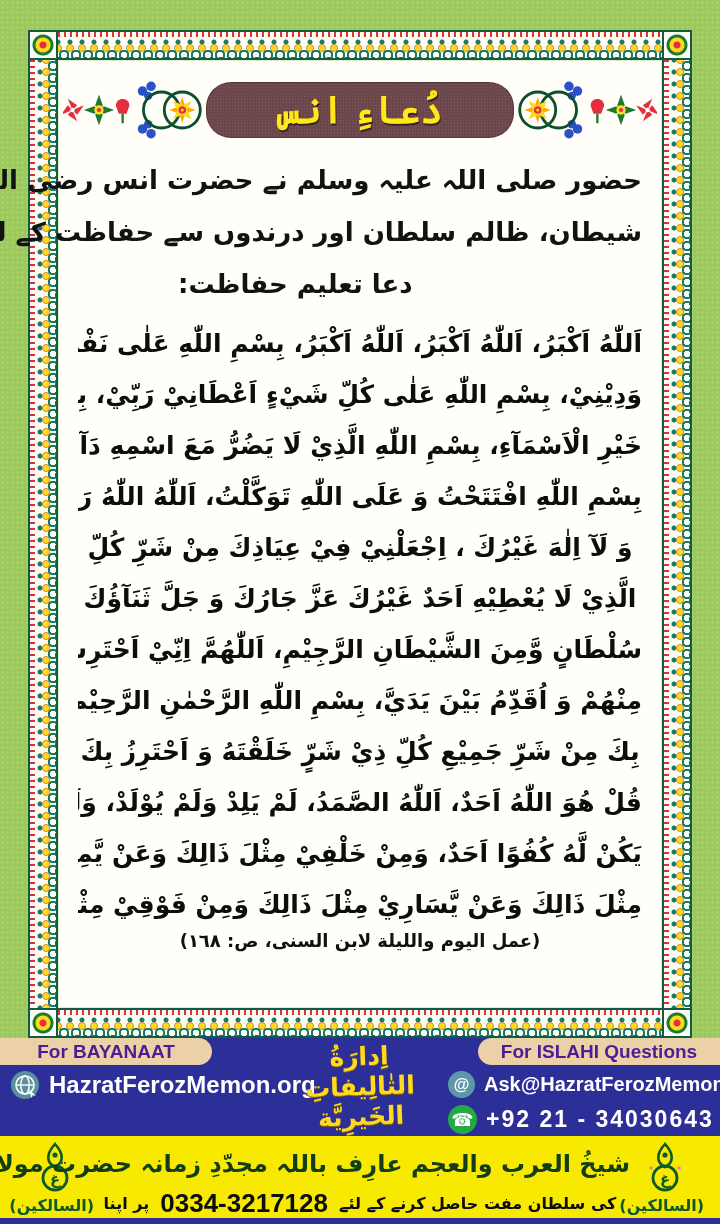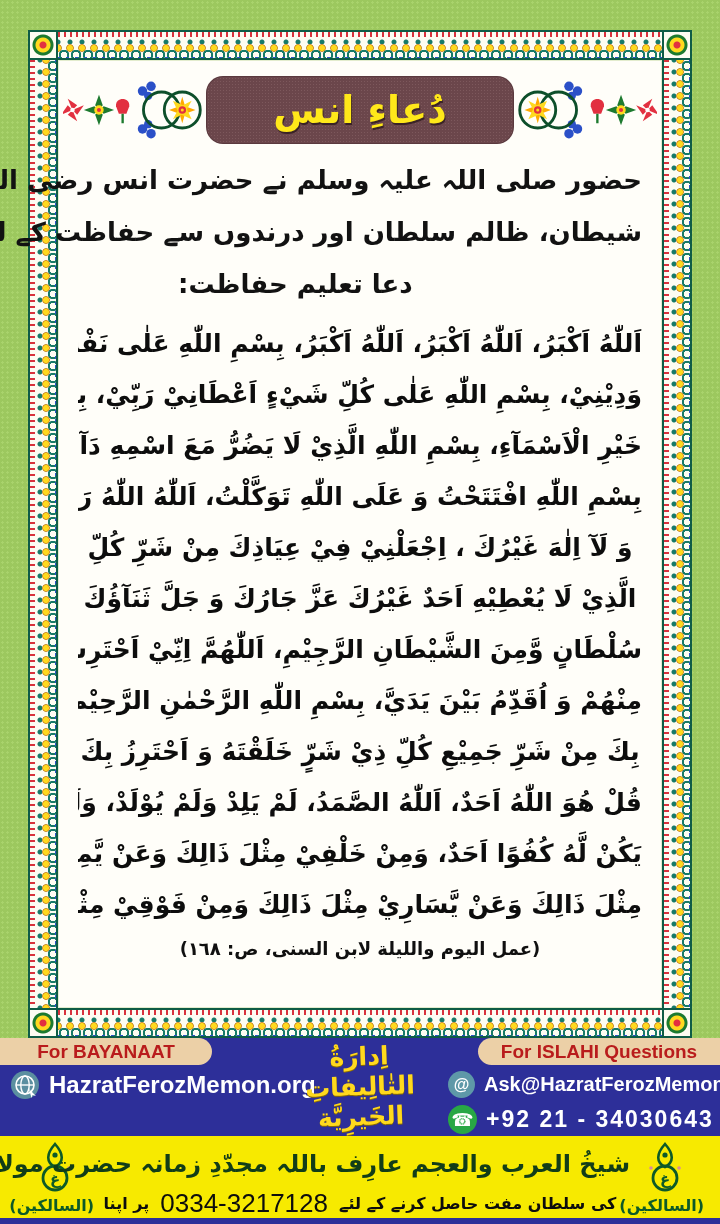--- a/index.html
+++ b/index.html
@@ -42,39 +42,39 @@
     border:2px solid #0e5c46;box-sizing:border-box;z-index:2;}
   .bcorner.tl{top:0;left:0;} .bcorner.tr{top:0;right:0;}
   .bcorner.bl{bottom:0;left:0;} .bcorner.br{bottom:0;right:0;}
   .inner{position:absolute;inset:30px;background:#fffef9;box-shadow:inset 0 0 0 1px #e3eccd;padding:8px 20px;box-sizing:border-box;}
 
   
   .title-row{display:flex;align-items:center;justify-content:center;height:76px;margin-top:4px;}
   .banner{background-color:#6b464b;
     background-image:radial-gradient(#7d585c 22%, transparent 24%);
     background-size:3px 3px;
-    border-radius:16px;min-width:306px;height:66px;display:flex;align-items:center;justify-content:center;
-    box-shadow:0 0 0 1px #5a393e;}
+    border-radius:24px;min-width:306px;height:54px;display:flex;align-items:center;justify-content:center;
+    box-shadow:0 0 0 1px #5a393e;font-family:Liberation Serif, serif;}
   .banner-title{color:#ffe81a;font-size:38px;font-weight:bold;direction:rtl;
     text-shadow:1px 2px 0 #3a2326;line-height:1;padding:0 18px;}
   .orn{flex:0 0 auto;margin:0 2px;}
   .orn.mirror{transform:scaleX(-1);}
 
   
   .intro{direction:rtl;color:#121212;font-weight:bold;font-size:26px;line-height:52px;margin-top:6px;}
   .intro .iline{white-space:nowrap;text-align:center;}
   .intro .iline.short{text-align:left;padding-left:100px;}
   .prayer{direction:rtl;color:#0d0d0d;font-size:25px;margin-top:8px;}
   .pline{white-space:nowrap;text-align:center;line-height:51px;height:51px;overflow:hidden;font-weight:bold;}
-  .citation{direction:rtl;text-align:center;font-size:18px;font-weight:bold;color:#101010;margin-top:8px;}
+  .citation{direction:rtl;text-align:center;font-size:18px;font-weight:bold;color:#101010;margin-top:0;}
 
   
   .fblue{position:absolute;left:0;top:1038px;width:720px;height:98px;background:#2d2f99;}
   .tab{position:absolute;top:0;height:27px;background:#ecd0a7;display:flex;align-items:center;justify-content:center;
-    font-family:"Liberation Sans", sans-serif;font-weight:bold;font-size:19px;color:#b91c1c;z-index:3;}
+    font-family:"Liberation Sans", sans-serif;font-weight:bold;font-size:19px;color:#4c1d95;z-index:3;}
   .tab.left{left:0;width:212px;border-radius:0 14px 14px 0;}
   .tab.right{left:478px;width:242px;border-radius:14px 0 0 14px;}
   .fleft{position:absolute;left:10px;top:32px;}
   .frow{display:flex;align-items:center;gap:9px;}
   .site-main{color:#ffffff;font-family:"Liberation Sans", sans-serif;font-weight:bold;font-size:24px;}
   .listen{color:#c9e79b;font-family:"Liberation Sans", sans-serif;font-weight:bold;font-style:italic;font-size:22px;margin-top:5px;letter-spacing:1px;}
   .fcenter{position:absolute;left:282px;top:4px;width:156px;text-align:center;}
   .logo-ar{color:#ffd91e;direction:rtl;font-weight:bold;font-size:25px;line-height:30px;
     text-shadow:0 1px 0 #8a6c00;transform:rotate(-2deg);}
   .logo-site{color:#ffd91e;font-family:"Liberation Sans", sans-serif;font-weight:bold;font-size:15px;margin-top:4px;}
@@ -88,21 +88,21 @@
 
   
   .fyellow{position:absolute;left:0;top:1136px;width:720px;height:82px;background:#f7ea00;overflow:hidden;}
   .emblem{position:absolute;top:6px;width:78px;text-align:center;}
   .emblem.l{left:16px;} .emblem.r{right:16px;}
   .emblem-label{color:#0d5a28;font-size:16px;font-weight:bold;direction:rtl;margin-top:-2px;}
   .callig{position:absolute;left:90px;right:90px;top:2px;height:52px;direction:rtl;text-align:center;
     color:#123d18;font-weight:bold;font-size:24px;line-height:52px;white-space:nowrap;}
   .msg-line{position:absolute;left:90px;right:90px;top:52px;height:30px;direction:rtl;text-align:center;color:#0d0d0d;}
   .msg-line .u{font-size:16px;font-weight:bold;vertical-align:middle;}
-  .msg-line .num{font-family:"Liberation Sans", sans-serif;font-size:26px;font-weight:normal;vertical-align:middle;
+  .msg-line .num{font-family:"Liberation Sans", sans-serif;font-size:26px;font-weight:bold;vertical-align:middle;
     direction:ltr;unicode-bidi:bidi-override;letter-spacing:1px;margin:0 6px;}
 
   .fstrip{position:absolute;left:0;top:1218px;width:720px;height:6px;background:#2d2f99;}
 </style>
 </head>
 <body>
 
 <div class="panel">
   <div class="bs h top"></div>
   <div class="bs h bottom"></div>

